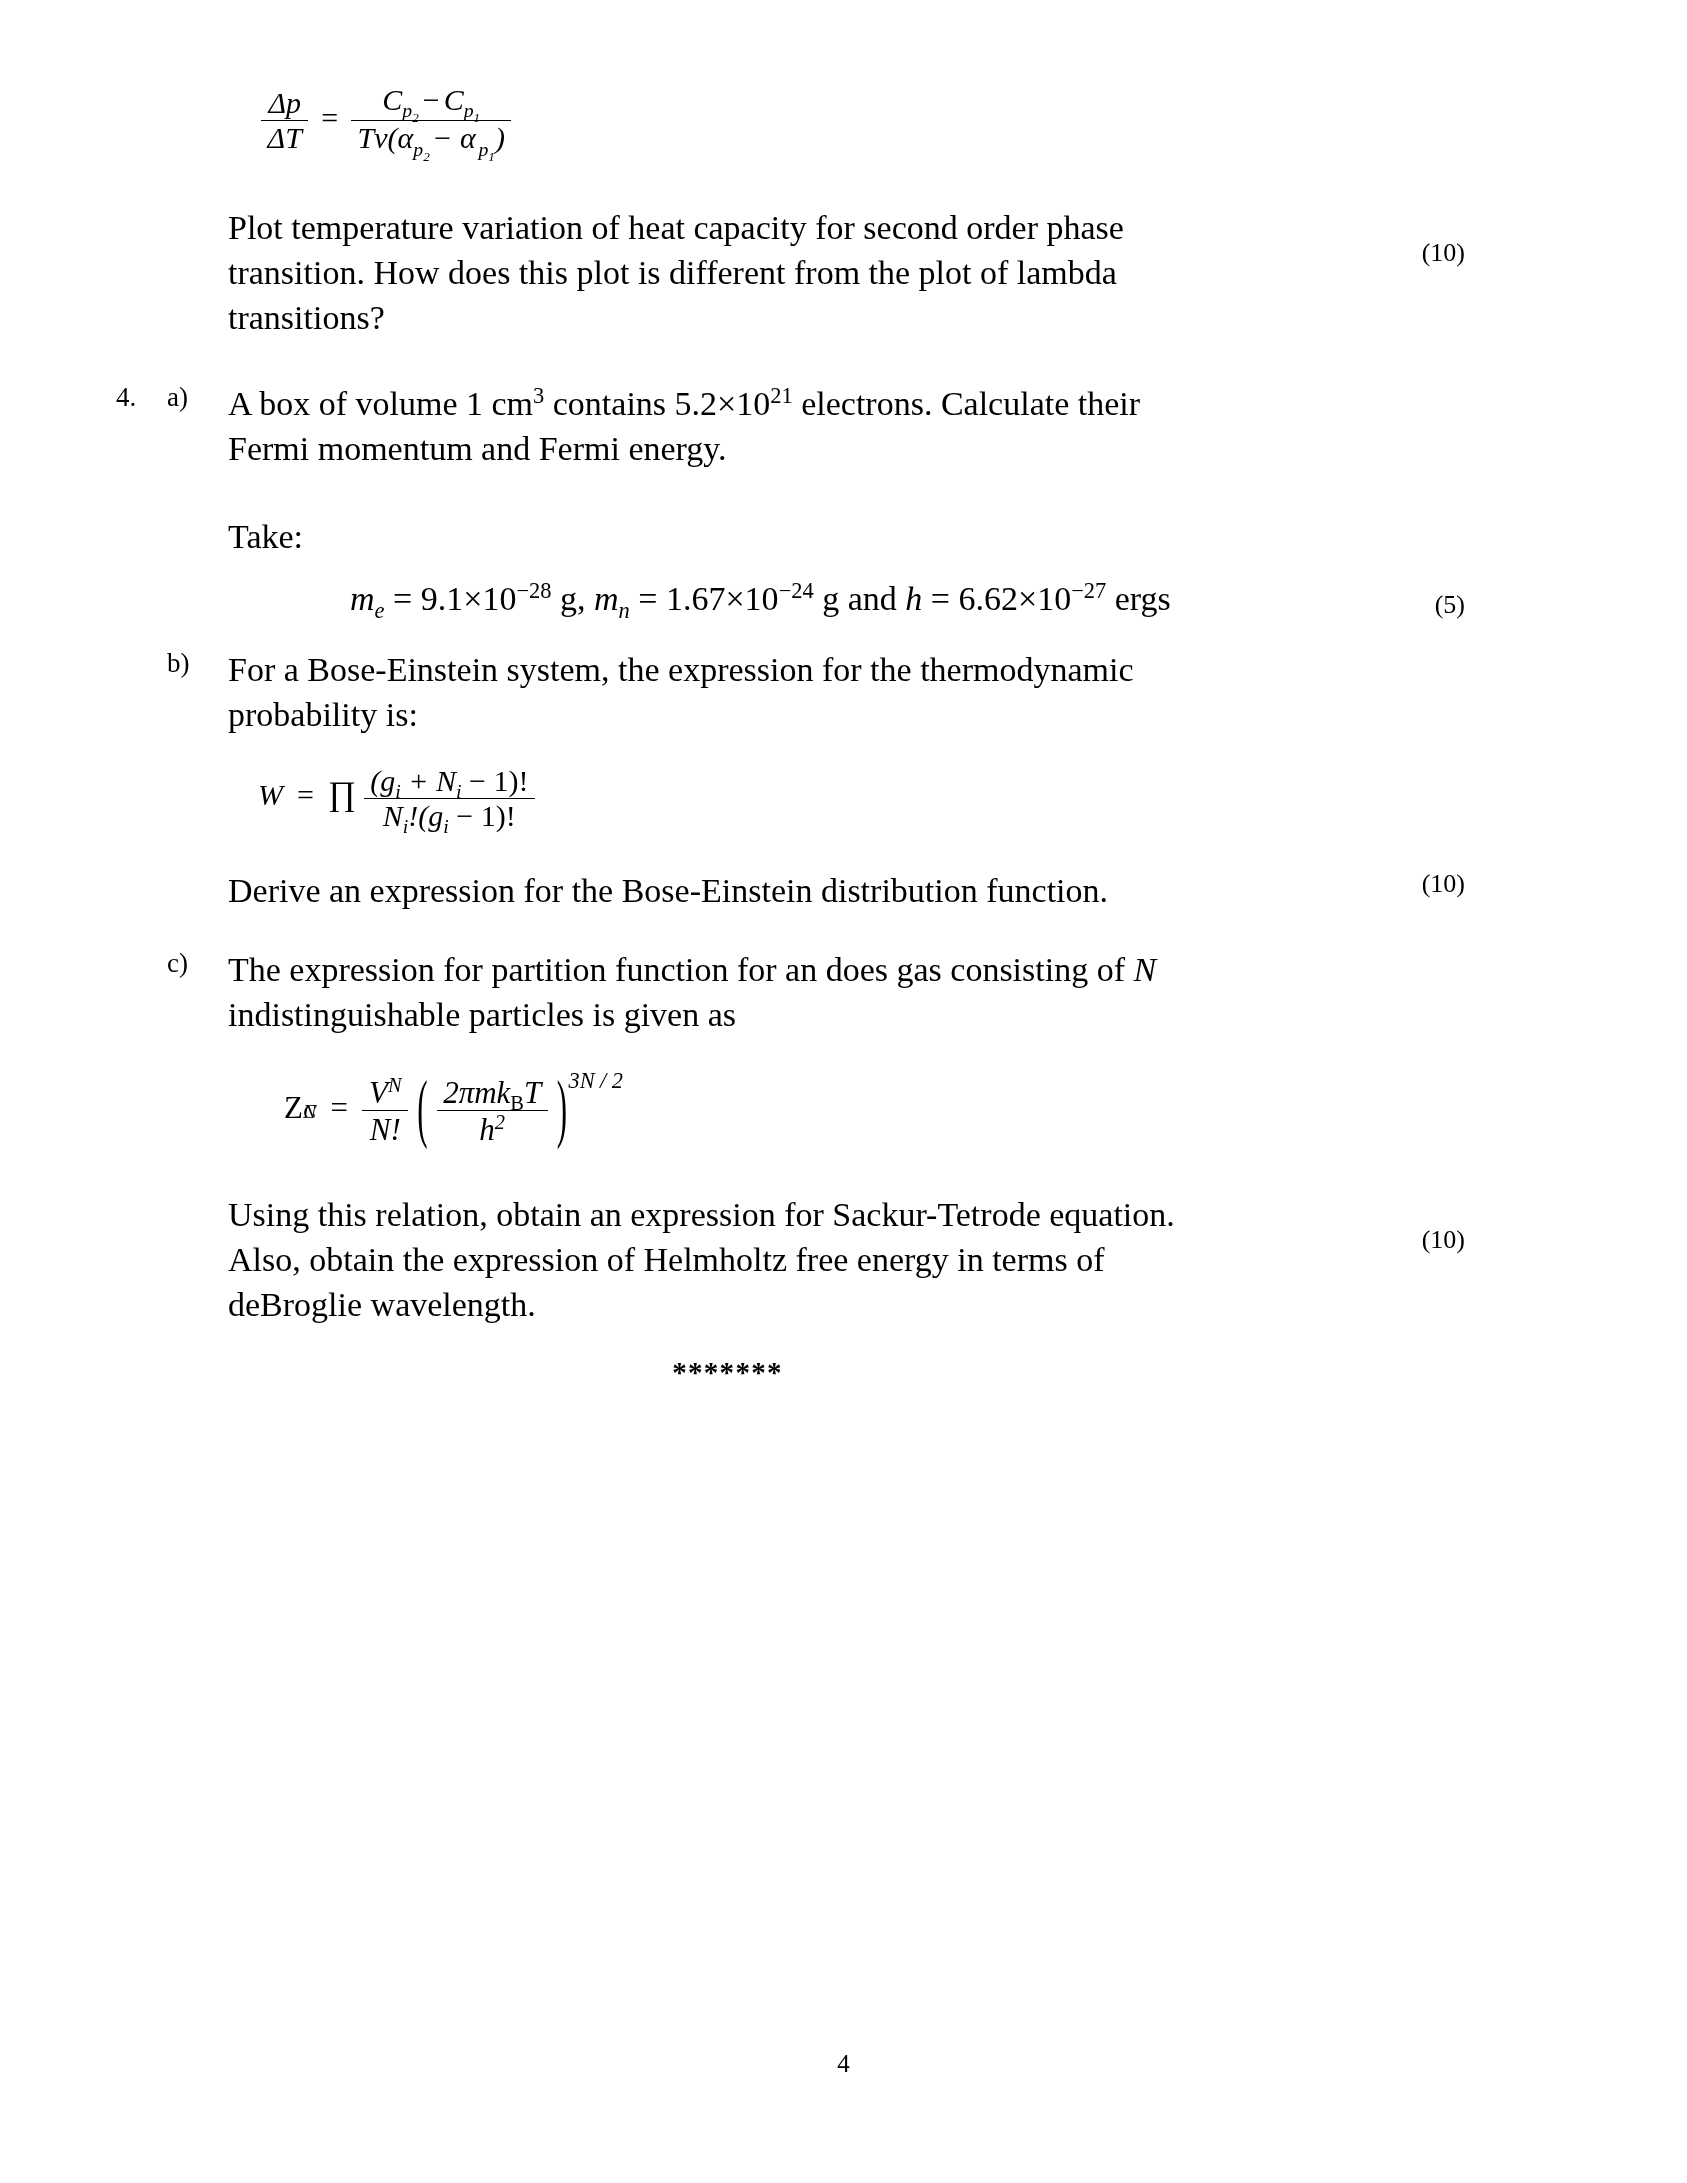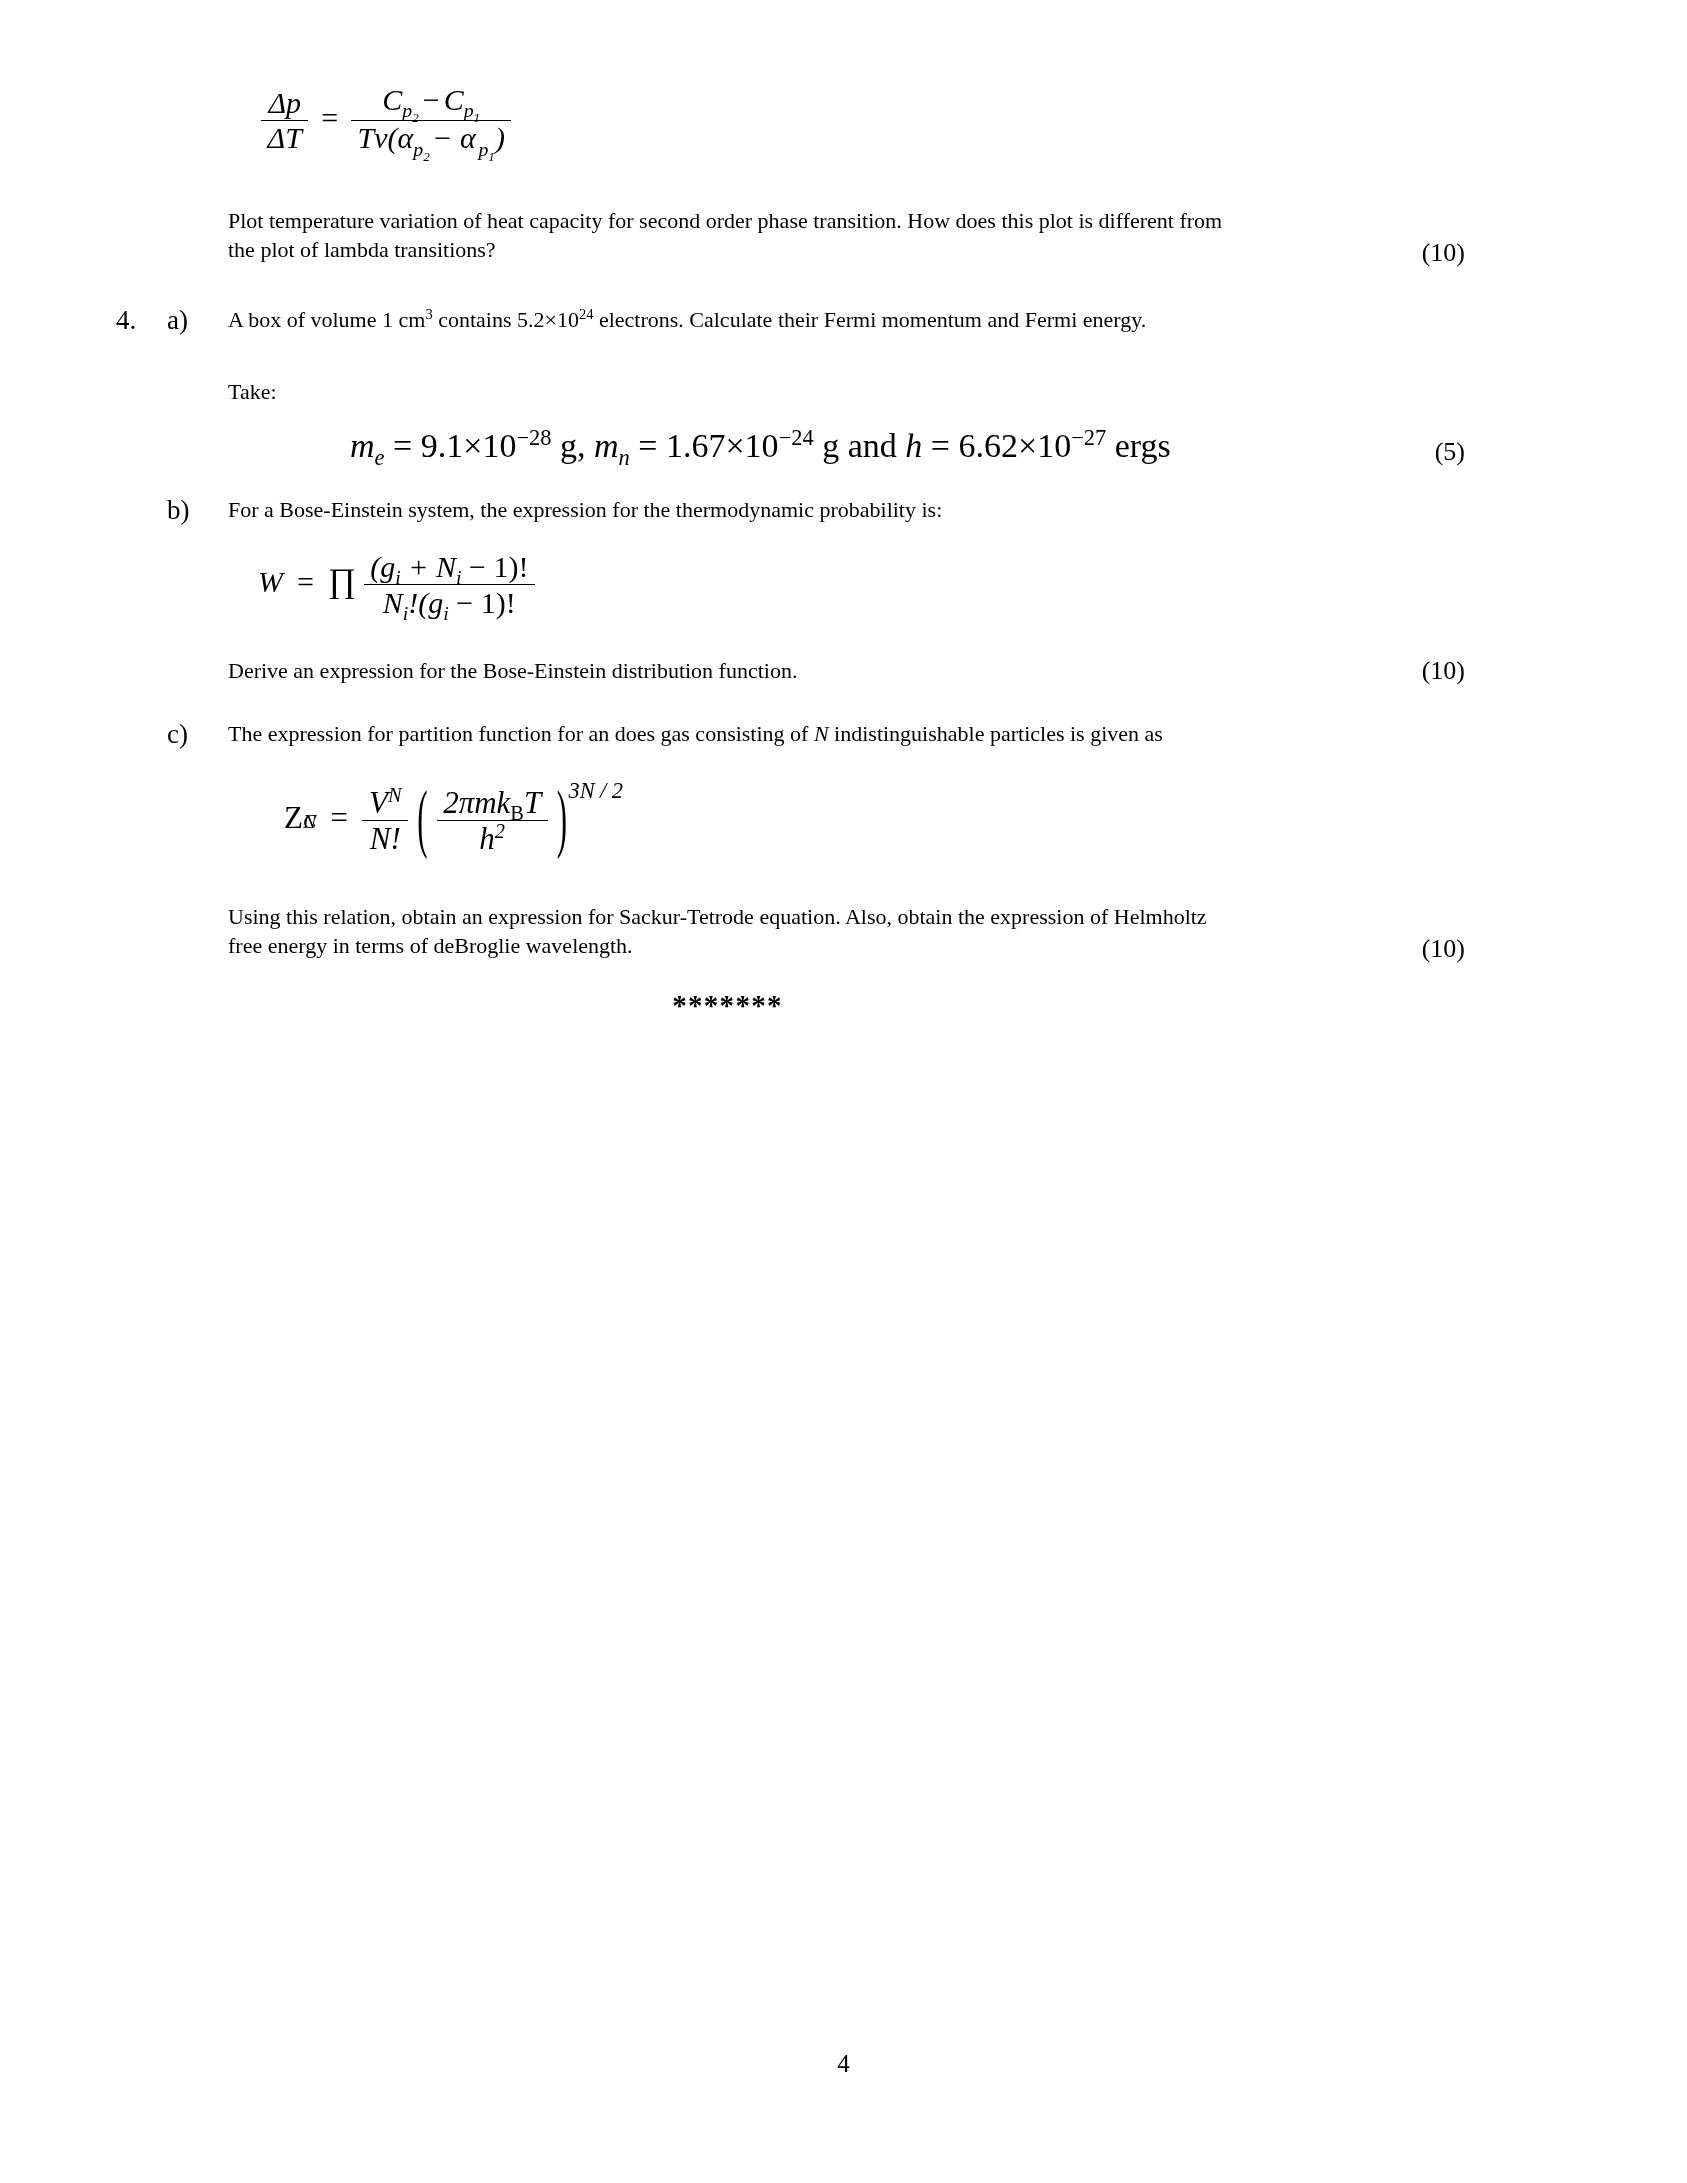--- a/index.html
+++ b/index.html
@@ -87,21 +87,21 @@
   }
   .qlet {
     position: absolute;
     left: -61px;
     top: 0;
     width: 40px;
     font-size: 27px;
     text-align: left;
   }
   .qtext {
-    font-size: 22px;
+    font-size: 34px;
     line-height: 1.32;
     width: 999px;
   }
   .qtext i { font-style: italic; }
   .marks {
     position: absolute;
     right: 0;
     font-size: 26px;
     white-space: nowrap;
   }
@@ -147,21 +147,21 @@
 
     <div class="q-row" style="margin-top:50px;">
       <div class="qtext">Plot temperature variation of heat capacity for second order phase transition. How does this plot is different from the plot of lambda transitions?</div>
       <div class="marks" style="top:32px;">(10)</div>
     </div>
 
     <div class="q-row" style="margin-top:41px; padding-left:0;">
       <div class="qnum">4.</div>
       <div class="qlet">a)</div>
       <div class="qtext">
-        <span>A box of volume 1 cm</span><sup>3</sup><span> contains </span><span>5.2</span><span>×10</span><sup>24</sup><span> electrons. Calculate their Fermi momentum and Fermi energy.</span>
+        <span>A box of volume 1 cm</span><sup>3</sup><span> contains </span><span>5.2</span><span>×10</span><sup>21</sup><span> electrons. Calculate their Fermi momentum and Fermi energy.</span>
       </div>
     </div>
 
     <div class="q-row" style="margin-top:43px;align-items:flex-end;">
       <div class="qtext">Take:</div>
     </div>
 
     <div class="eq-row" style="margin-top:22.5px; padding-left:122px;">
       <span class="math" style="font-size:34px;">
         <span>m</span><sub><span>e</span></sub><span class="up"> = 9.1×10</span><sup class="up">−28</sup><span class="up"> g,  </span><span>m</span><sub><span>n</span></sub><span class="up"> = 1.67×10</span><sup class="up">−24</sup><span class="up"> g  and  </span><span>h</span><span class="up"> = 6.62×10</span><sup class="up">−27</sup><span class="up"> ergs</span>

